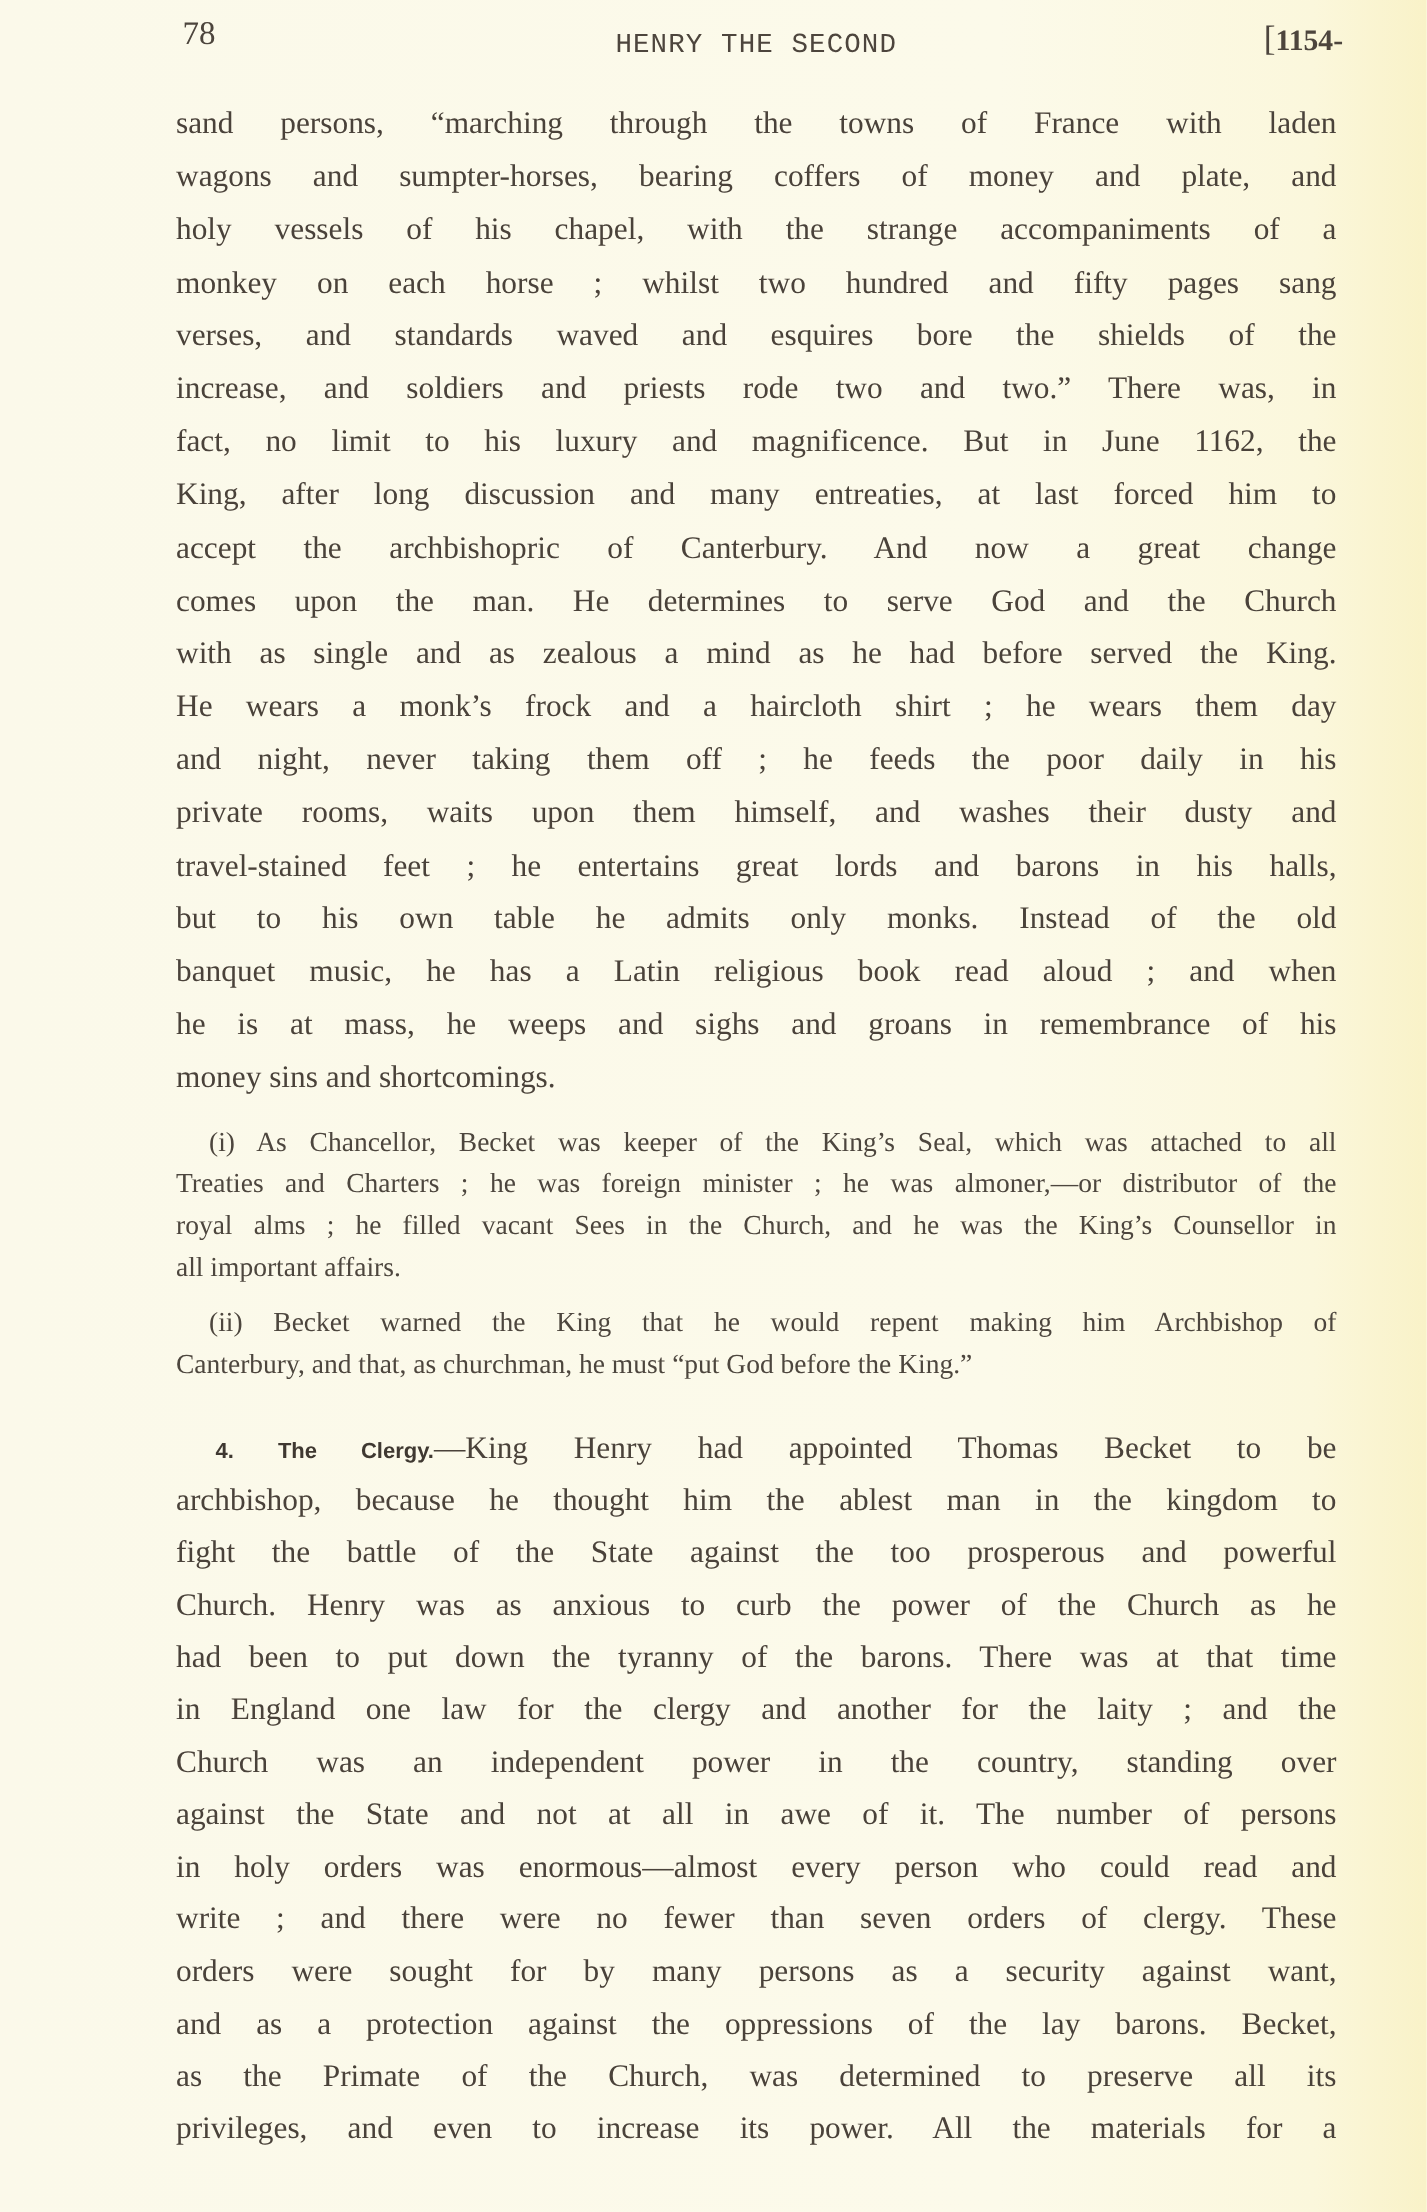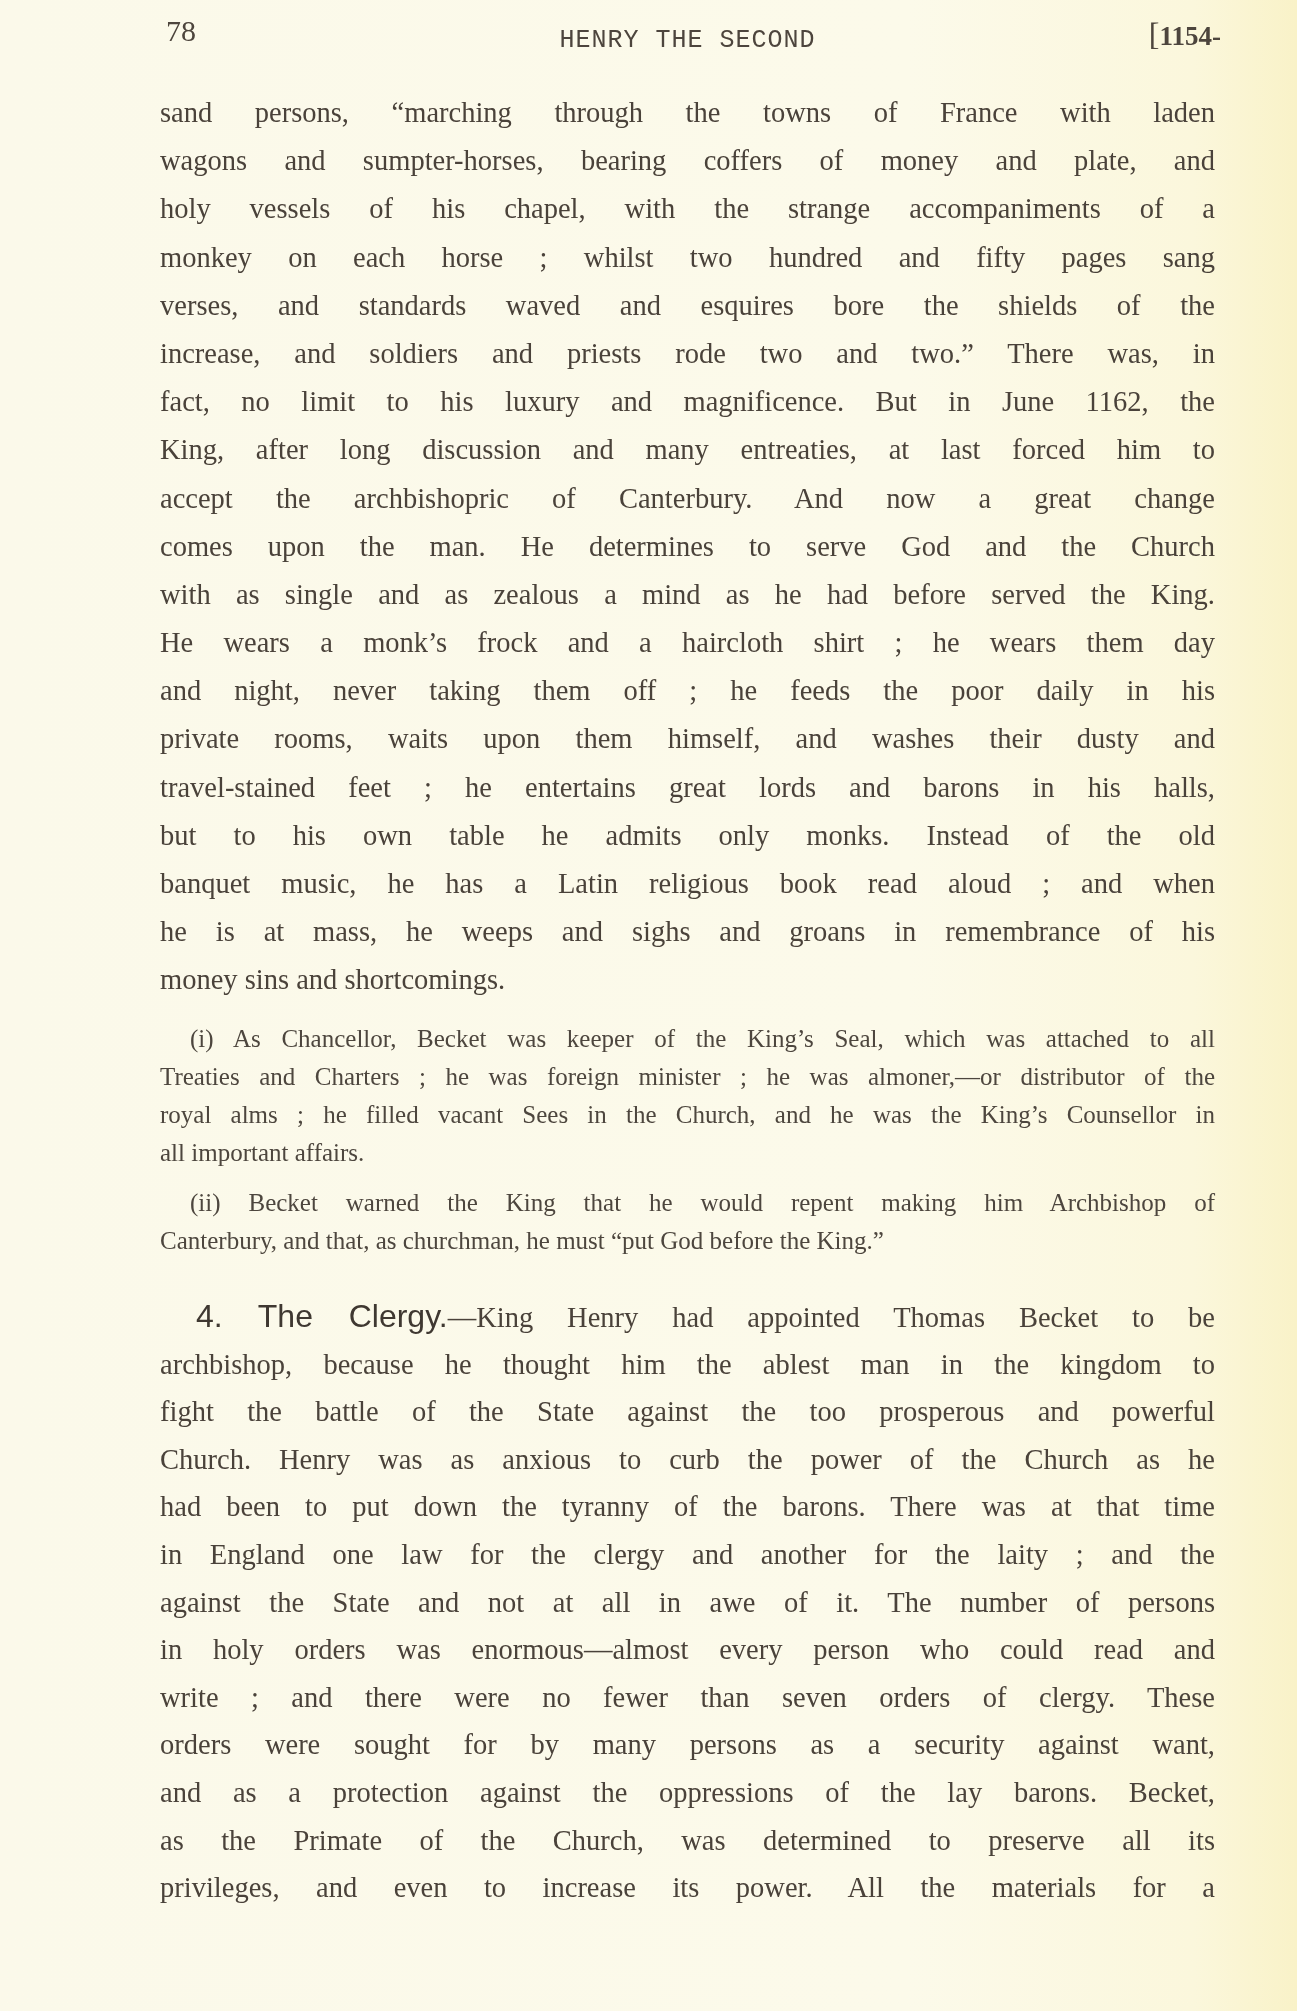--- a/index.html
+++ b/index.html
@@ -110,22 +110,22 @@
       line-height: 47.6px;
     }
     .section .line {
       height: 47.6px;
     }
     .section .line.indent {
       padding-left: 36px;
     }
     .section-heading {
       font-family: "Liberation Sans", "DejaVu Sans", sans-serif;
-      font-weight: normal;
-      font-size: 32px;
+      font-weight: bold;
+      font-size: 20px;
       color: #3f3831;
     }
   </style>
 </head>
 <body>
 
 <div class="page">
 
   <div class="running-head">
     <span class="page-number">78</span>
@@ -168,20 +168,21 @@
     </div>
   </div>
 
   <div class="section">
     <span class="line indent"><span class="section-heading">4. The Clergy.</span><span>—King Henry had appointed Thomas Becket to be</span></span>
     <span class="line">archbishop, because he thought him the ablest man in the kingdom to</span>
     <span class="line">fight the battle of the State against the too prosperous and powerful</span>
     <span class="line">Church. Henry was as anxious to curb the power of the Church as he</span>
     <span class="line">had been to put down the tyranny of the barons. There was at that time</span>
     <span class="line">in England one law for the clergy and another for the laity ; and the</span>
+    <span class="line">Church was an independent power in the country, standing over</span>
     <span class="line">against the State and not at all in awe of it. The number of persons</span>
     <span class="line">in holy orders was enormous—almost every person who could read and</span>
     <span class="line">write ; and there were no fewer than seven orders of clergy. These</span>
     <span class="line">orders were sought for by many persons as a security against want,</span>
     <span class="line">and as a protection against the oppressions of the lay barons. Becket,</span>
     <span class="line">as the Primate of the Church, was determined to preserve all its</span>
     <span class="line">privileges, and even to increase its power. All the materials for a</span>
   </div>
 
 </div>

